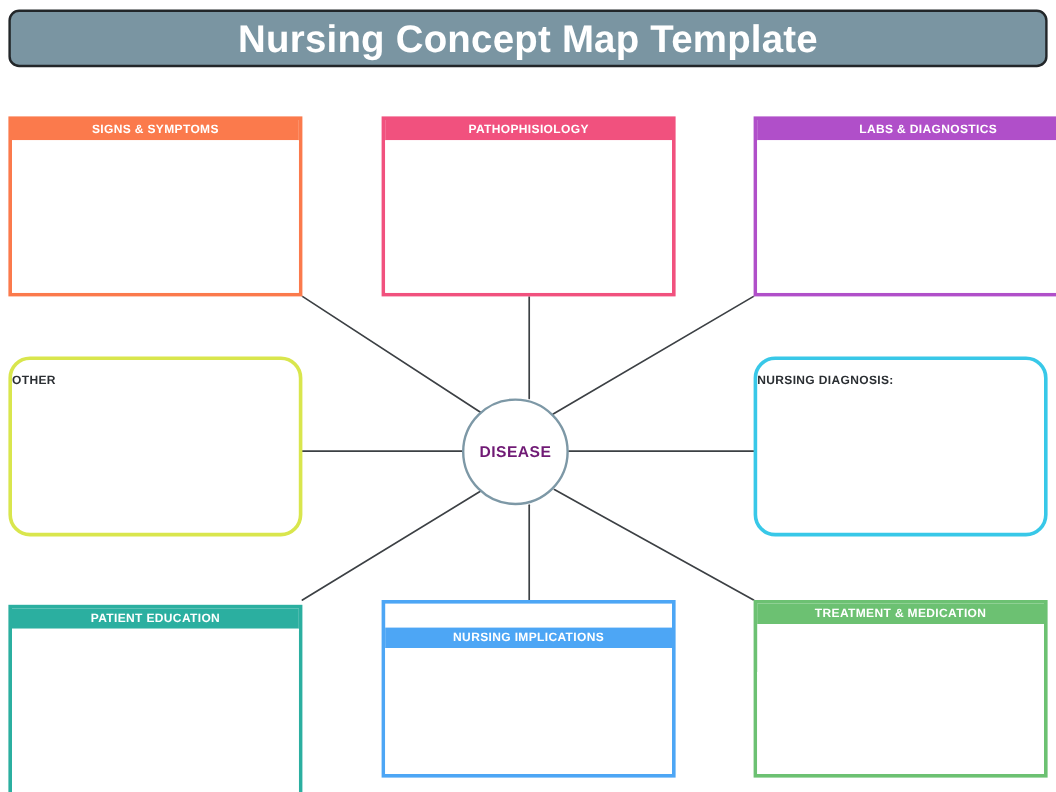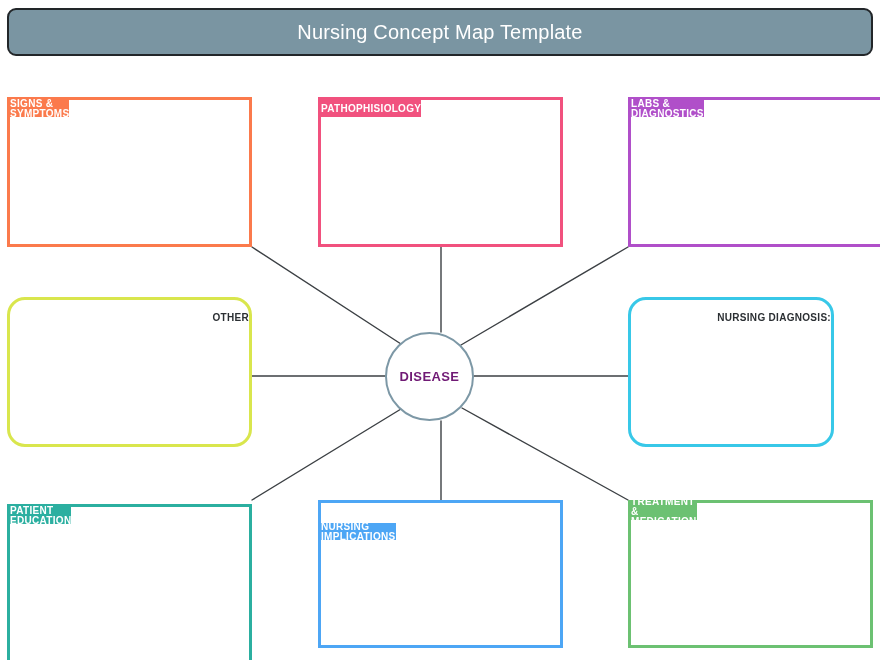--- a/index.html
+++ b/index.html
@@ -38,38 +38,39 @@
     background: #7a95a2;
     border: 2.5px solid #222629;
     border-radius: 9px;
     display: flex;
     align-items: center;
     justify-content: center;
     z-index: 3;
   }
   #title-banner .title-text {
     color: #ffffff;
-    font-size: 20px;
-    font-weight: normal;
+    font-size: 32px;
+    font-weight: bold;
     letter-spacing: 0.2px;
     text-align: center;
   }
 
   
   .node {
     position: absolute;
     z-index: 2;
     background: #ffffff;
   }
 
   
   .node.header-style {
     border-style: solid;
     border-width: 3px;
     display: flex;
+    flex-direction: column;
   }
   .node.header-style .node-header {
     height: 17px;
     flex: 0 0 17px;
     display: flex;
     align-items: center;
     justify-content: center;
     color: #ffffff;
     font-size: 10px;
     font-weight: bold;
@@ -82,21 +83,21 @@
     border-top: 2px solid #ffffff;
   }
 
   
   .node.rounded-style {
     border-style: solid;
     border-width: 3px;
     border-radius: 18px;
     display: flex;
     flex-direction: column;
-    align-items: flex-end;
+    align-items: flex-start;
   }
   .node.rounded-style .node-label {
     margin-top: 12px;
     color: #2b2f33;
     font-size: 10px;
     font-weight: bold;
     letter-spacing: 0.3px;
     text-align: center;
   }
   .node.rounded-style .node-body {
@@ -163,21 +164,21 @@
       <div class="node header-style" style="left: 628px; top: 97px; width: 291px; height: 150px; border-color: rgb(176, 79, 201);">
         <div class="node-header" style="background: rgb(176, 79, 201); color: rgb(255, 255, 255);">
           <span>LABS &amp; DIAGNOSTICS</span>
         </div>
         <div class="node-body"></div>
       </div>
       <div class="node rounded-style" style="left: 7px; top: 297px; width: 245px; height: 150px; border-color: rgb(217, 230, 77);">
         <div class="node-label" style="color: rgb(43, 47, 51);">OTHER</div>
         <div class="node-body"></div>
       </div>
-      <div class="node rounded-style" style="left: 628px; top: 297px; width: 206px; height: 150px; border-color: rgb(56, 200, 232);">
+      <div class="node rounded-style" style="left: 628px; top: 297px; width: 245px; height: 150px; border-color: rgb(56, 200, 232);">
         <div class="node-label" style="color: rgb(43, 47, 51);">NURSING DIAGNOSIS:</div>
         <div class="node-body"></div>
       </div>
       <div class="node header-style" style="left: 7px; top: 504px; width: 245px; height: 191px; border-color: rgb(43, 175, 160);">
         <div class="node-header" style="background: rgb(43, 175, 160); color: rgb(255, 255, 255);">
           <span>PATIENT EDUCATION</span>
         </div>
         <div class="node-body"></div>
       </div>
       <div class="node header-style" style="left: 318px; top: 500px; width: 245px; height: 148px; border-color: rgb(77, 166, 245);">

